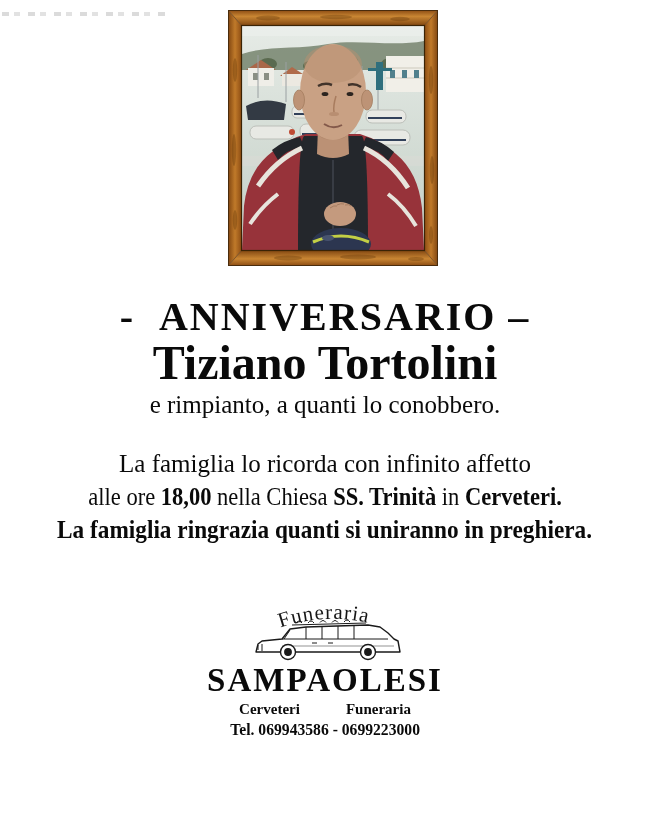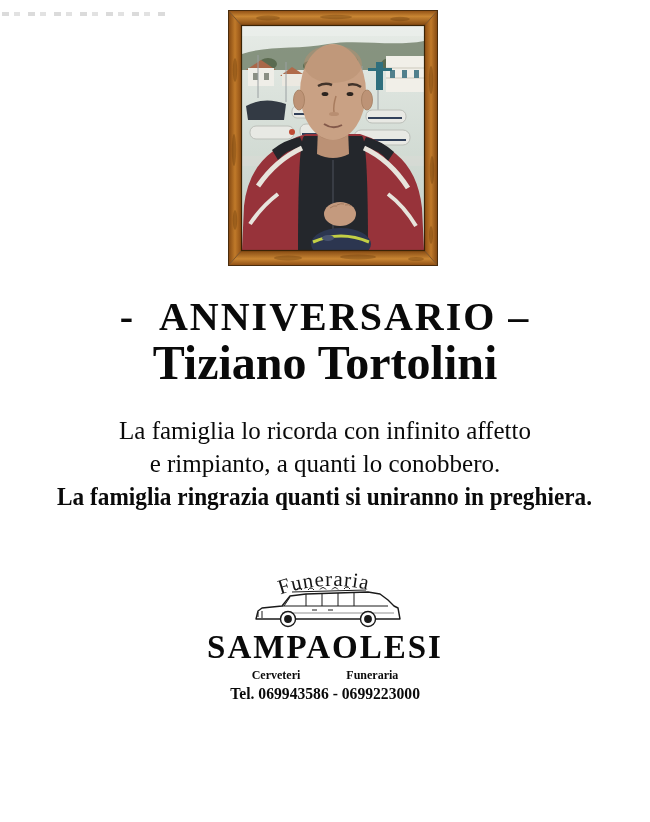--- a/index.html
+++ b/index.html
@@ -22,21 +22,21 @@
   .line .inner{display:inline-block;transform-origin:center;}
   .l1{margin-top:26px;}
   .l3 .inner,.l4 .inner{transform:scaleX(0.90);font-size:25px;}
   .l5{font-weight:bold;text-decoration:underline;}
   .l5 .inner{transform:scaleX(0.95);font-size:24.5px;}
   .b{font-weight:bold;}
 
   .logo-block{margin-top:50px;line-height:1;}
   .brand-svg{display:block;margin:0 auto;}
   .brand-name{font-size:33px;font-weight:bold;letter-spacing:2px;margin-top:2px;}
-  .cities{display:flex;justify-content:center;gap:46px;font-size:12px;font-weight:bold;margin-top:5px;}
+  .cities{display:flex;justify-content:center;gap:46px;font-size:15px;font-weight:bold;margin-top:5px;}
   .phone{font-size:17px;font-weight:bold;margin-top:4px;}
   .phone .inner{display:inline-block;transform:scaleX(0.92);transform-origin:center;} 
 </style>
 </head>
 <body>
 
 <div class="poster">
 
   <div class="scan-artifact"></div>
 
@@ -189,22 +189,23 @@
         </g>
         <rect x=".5" y=".5" width="209" height="255" fill="none" stroke="#4a2c0c" stroke-width="1"></rect>
         <rect x="13.5" y="15.5" width="183" height="225" fill="none" stroke="#3a2305" stroke-width="1.2"></rect>
       </g>
     </svg>
   </div>
 
   <div class="title">- &nbsp;ANNIVERSARIO –</div>
   <div class="name">Tiziano Tortolini</div>
 
+  <div class="line l2">e rimpianto, a quanti lo conobbero.</div>
   <div class="line l1">La famiglia lo ricorda con infinito affetto</div>
-  <div class="line l2">e rimpianto, a quanti lo conobbero.</div>
+  <div class="line l4"><span class="inner"><span>alle ore </span><span class="b">18,00</span><span> nella Chiesa </span><span class="b">SS. Trinità</span><span> in </span><span class="b">Cerveteri.</span></span></div>
   <div class="line l5"><span class="inner"><span class="b">La famiglia ringrazia quanti si uniranno in preghiera.</span></span></div>
 
   <div class="logo-block">
     <svg class="brand-svg" width="190" height="66" viewBox="0 0 190 66" xmlns="http://www.w3.org/2000/svg">
       <path id="funArc" d="M 14 48 Q 95 2 176 40" fill="none"></path>
       <text font-size="21" fill="#161616" letter-spacing="1" font-family="Liberation Serif, DejaVu Serif, serif">
         <textPath href="#funArc" startOffset="50%" text-anchor="middle">Funeraria</textPath>
       </text>
       <g transform="translate(18,4)" stroke="#1a1a1a" stroke-width="1.4" fill="#ffffff" stroke-linejoin="round">
         <path d="M8,52 L10,44 L14,41 L34,39 L42,29 L58,27 L120,25 L132,27 L140,33 L146,39 L150,41 L152,52 Z"></path>

